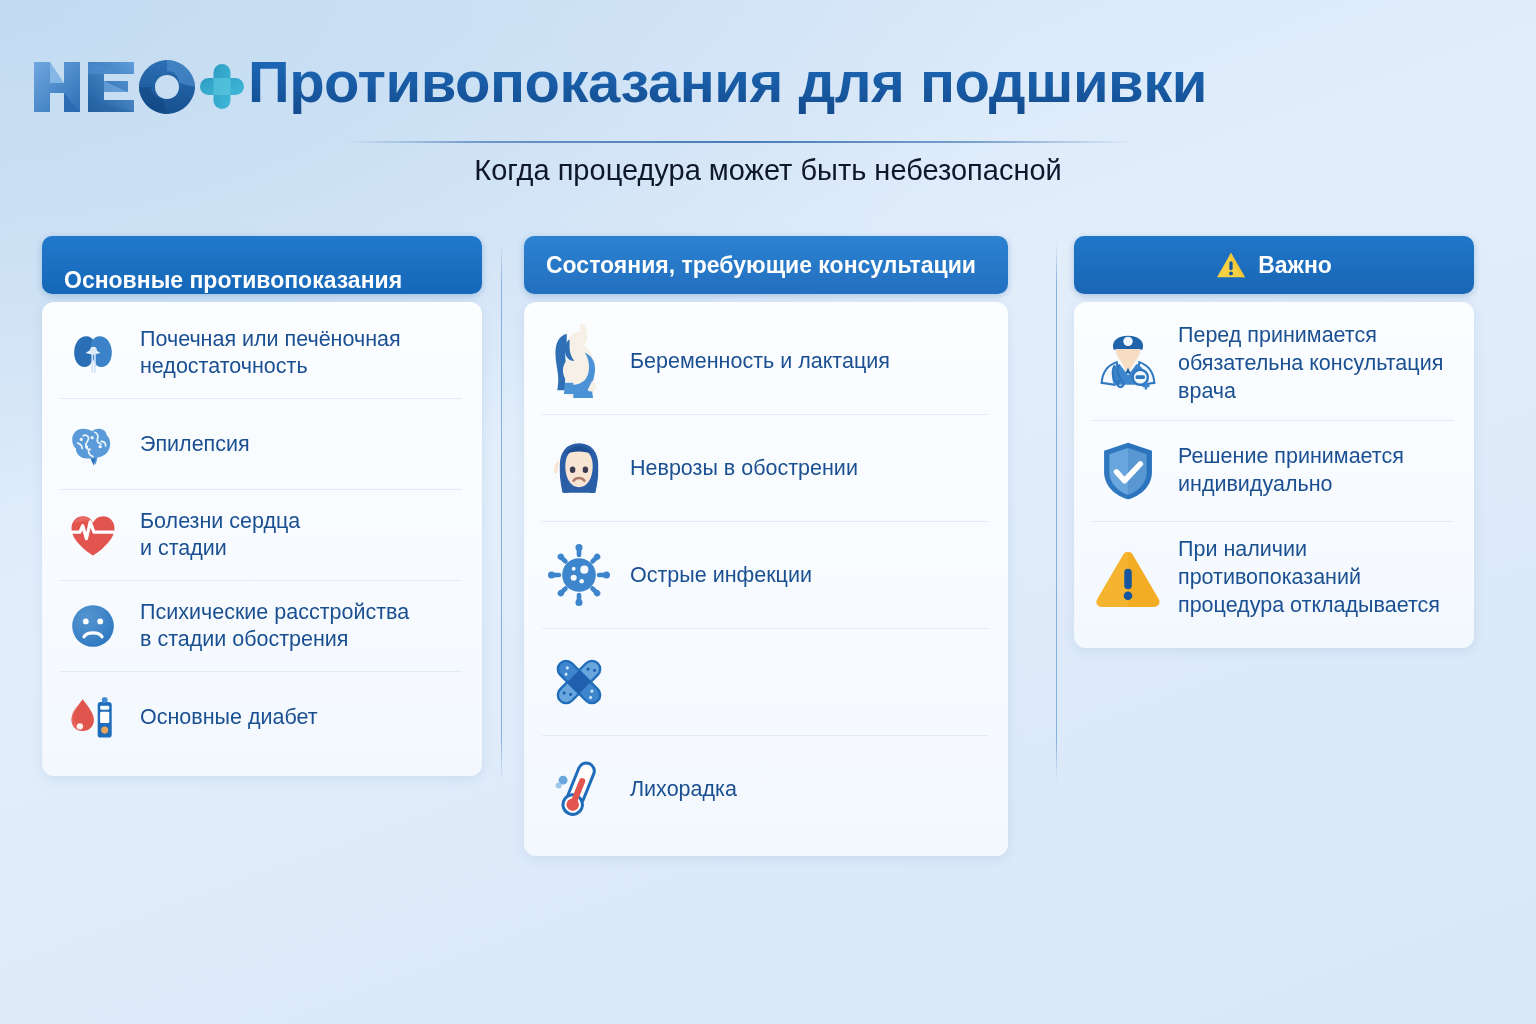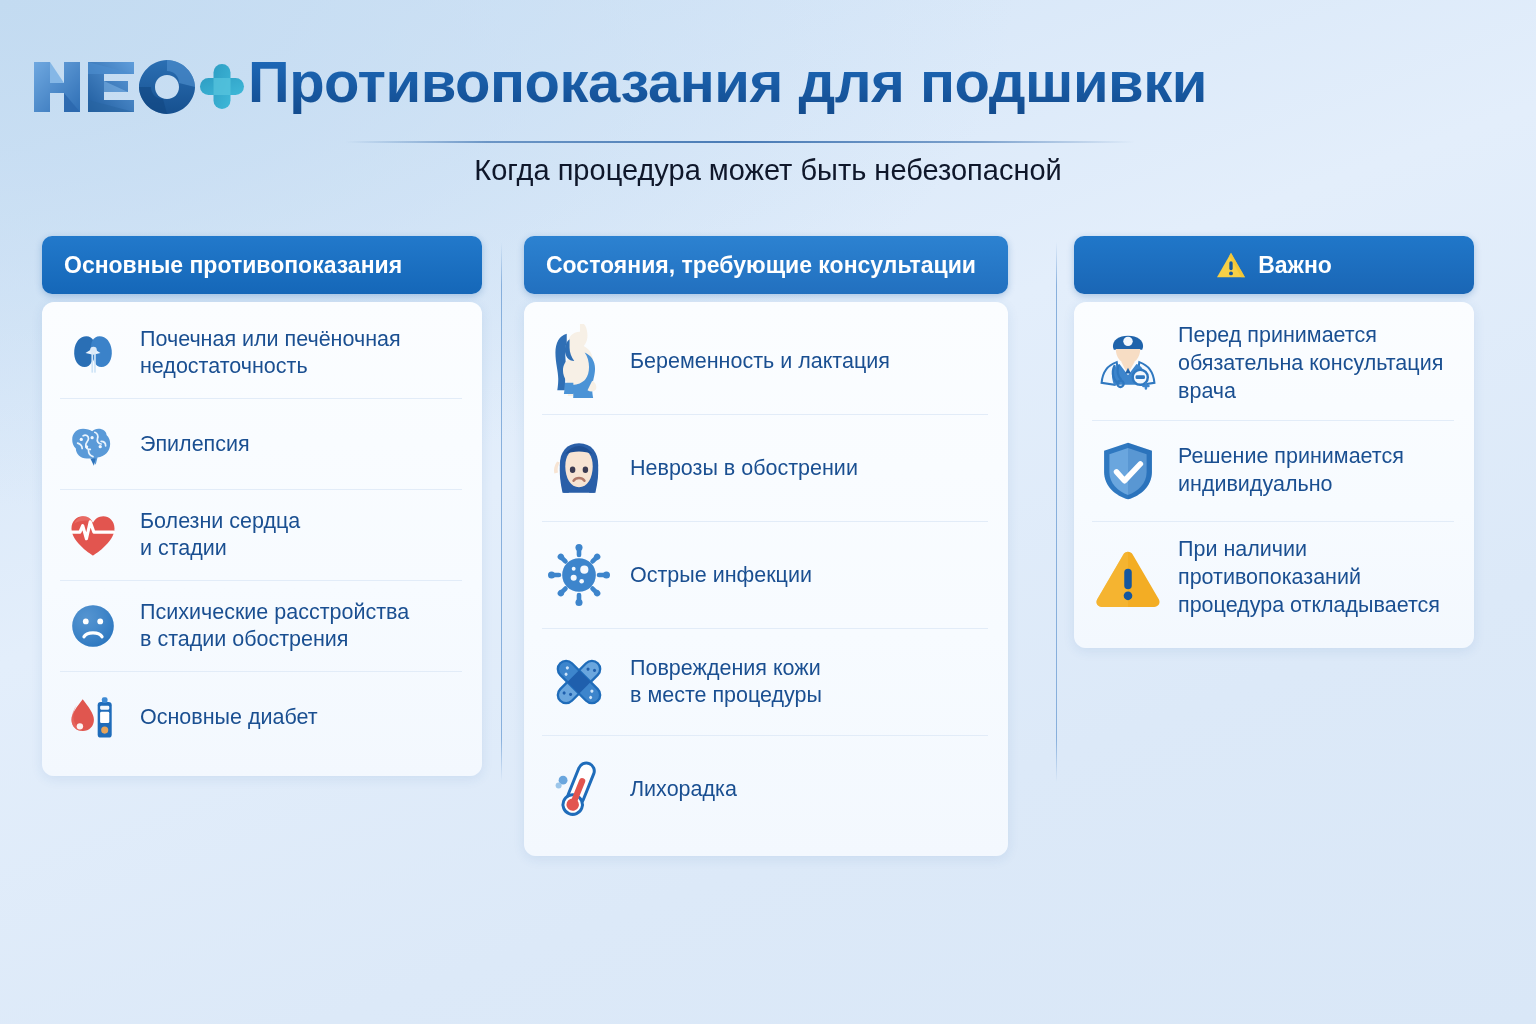--- a/index.html
+++ b/index.html
@@ -55,21 +55,21 @@
   .vdiv-b{ left:1056px; }
 
   .col-head{
     height:58px; border-radius:10px;
     display:flex; align-items:center; gap:12px;
     padding:0 22px;
     color:#ffffff; font-size:23px; font-weight:bold;
     box-shadow:0 2px 7px rgba(21,90,165,.28);
     white-space:nowrap;
   }
-  .col-1 .col-head{ background:linear-gradient(180deg,#2279cb 0%,#1567b8 100%); }
+  .col-1 .col-head{ background:linear-gradient(180deg,#2279cb 0%,#1567b8 100%);align-items:flex-end; }
   .col-2 .col-head{ background:linear-gradient(180deg,#2c82d1 0%,#2270bf 100%); }
   .col-3 .col-head{ background:linear-gradient(180deg,#2077c9 0%,#1a66b5 100%); justify-content:center; }
 
   .col-body{
     margin-top:8px;
     background:linear-gradient(180deg,#fbfdff 0%,#f7fbff 60%,#f3f8fe 100%);
     border-radius:12px;
     box-shadow:0 3px 12px rgba(40,100,170,.10);
     padding:6px 20px 14px 18px;
   }
@@ -332,23 +332,20 @@
             <g transform="rotate(45 35 35)">
               <rect x="6" y="26" width="58" height="18" rx="9" fill="#3d85cc" stroke="#1f6cba" stroke-width="2.6"></rect>
               <rect x="26" y="26" width="18" height="18" fill="#1f5fad"></rect>
               <circle cx="15" cy="33" r="1.7" fill="#cfe4f8"></circle>
                 <circle cx="19" cy="39" r="1.7" fill="#cfe4f8"></circle>
               <circle cx="52" cy="32" r="1.7" fill="#cfe4f8"></circle>
                 <circle cx="56" cy="38" r="1.7" fill="#cfe4f8"></circle>
             </g>
           </svg>
         </span>
-        <span class="row-text">
-          <span>Повреждения кожи</span><br><span>в месте процедуры</span>
-        </span>
       </div>
 
       <div class="row">
         <span class="row-icon">
           <svg viewBox="0 0 70 74" width="62" height="66">
             <path d="M44 6c4 4 4 10 0 14L22 42c-3 3-3 9 0 12s9 3 12 0L56 32" fill="none"></path>
             <g transform="rotate(22 35 37)">
               <rect x="26" y="6" width="18" height="50" rx="9" fill="#ffffff" stroke="#1f6cba" stroke-width="3.4"></rect>
               <circle cx="35" cy="56" r="11" fill="#ffffff" stroke="#1f6cba" stroke-width="3.4"></circle>
               <rect x="31.5" y="24" width="7" height="30" rx="3.5" fill="#e2554f"></rect>

